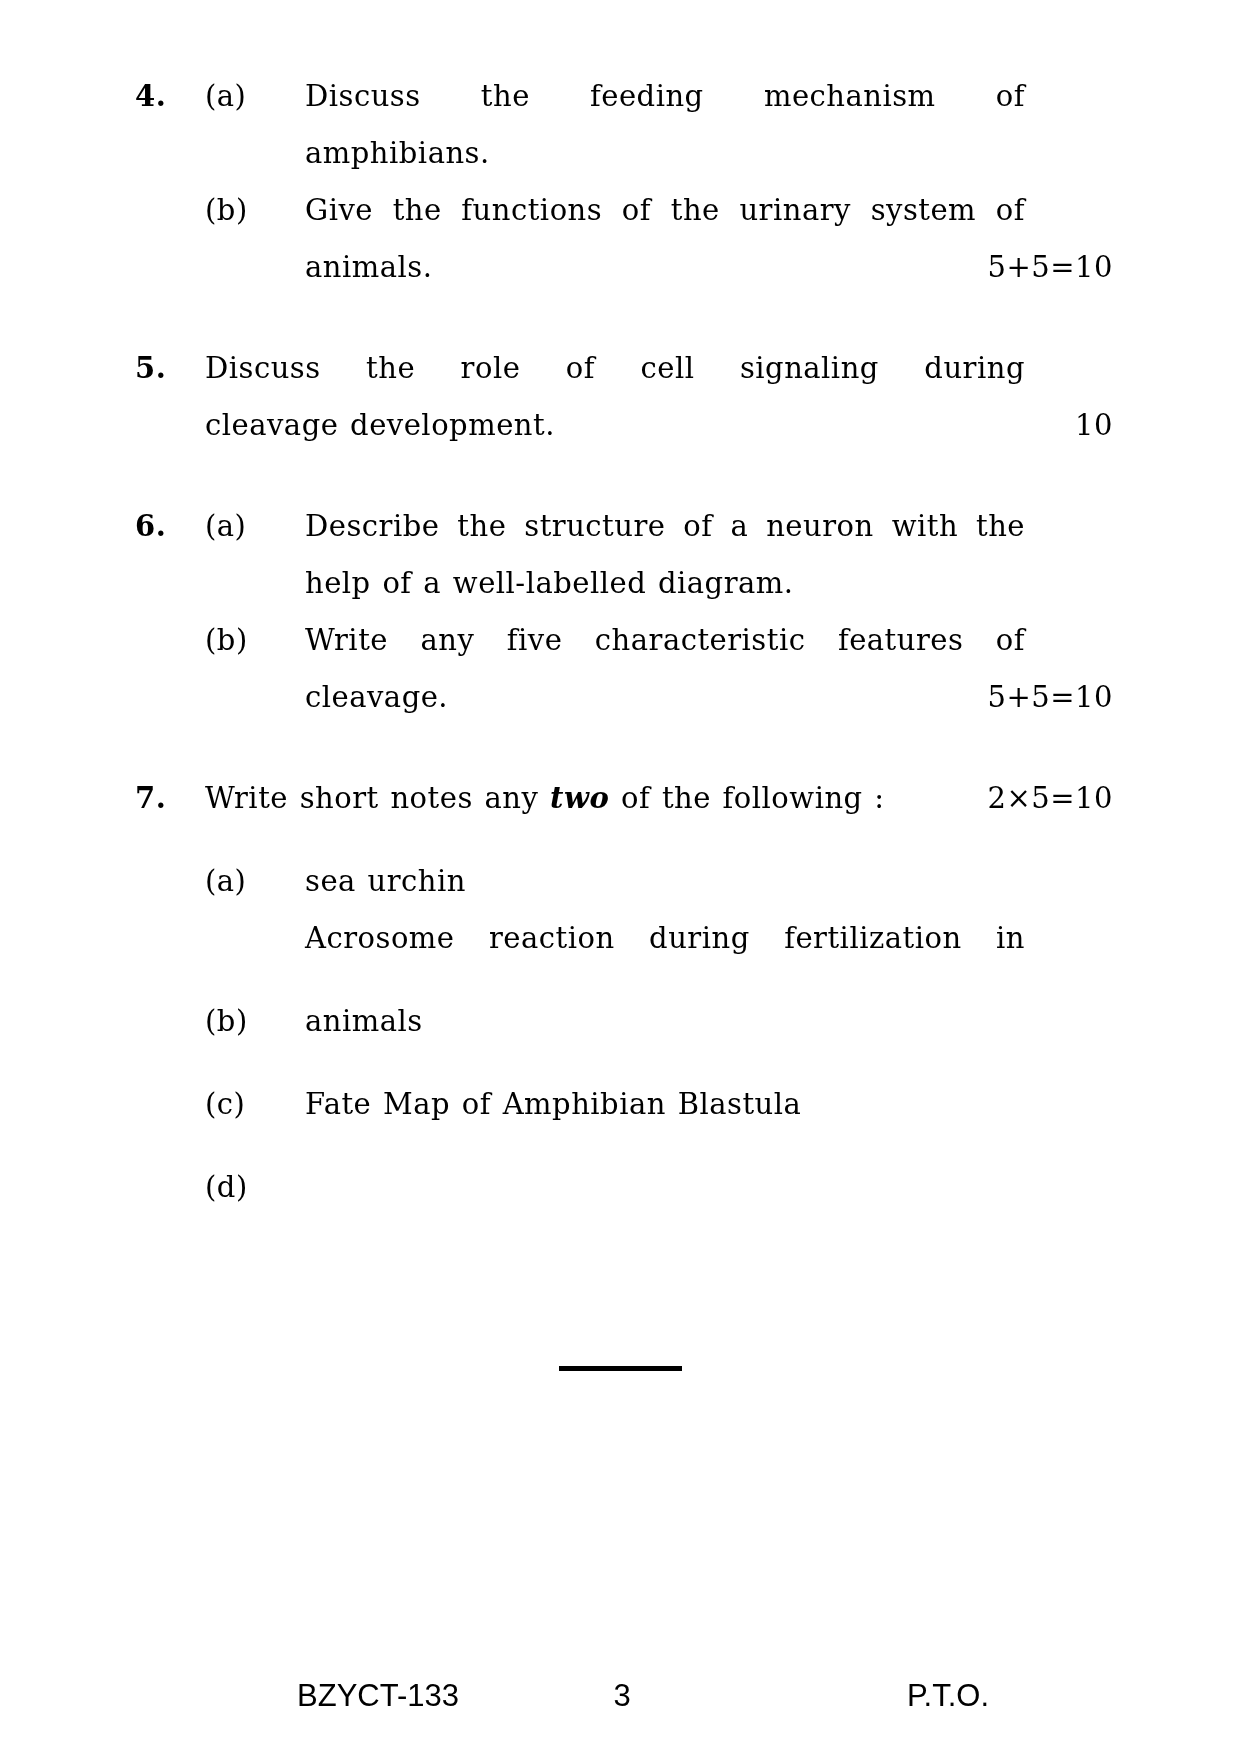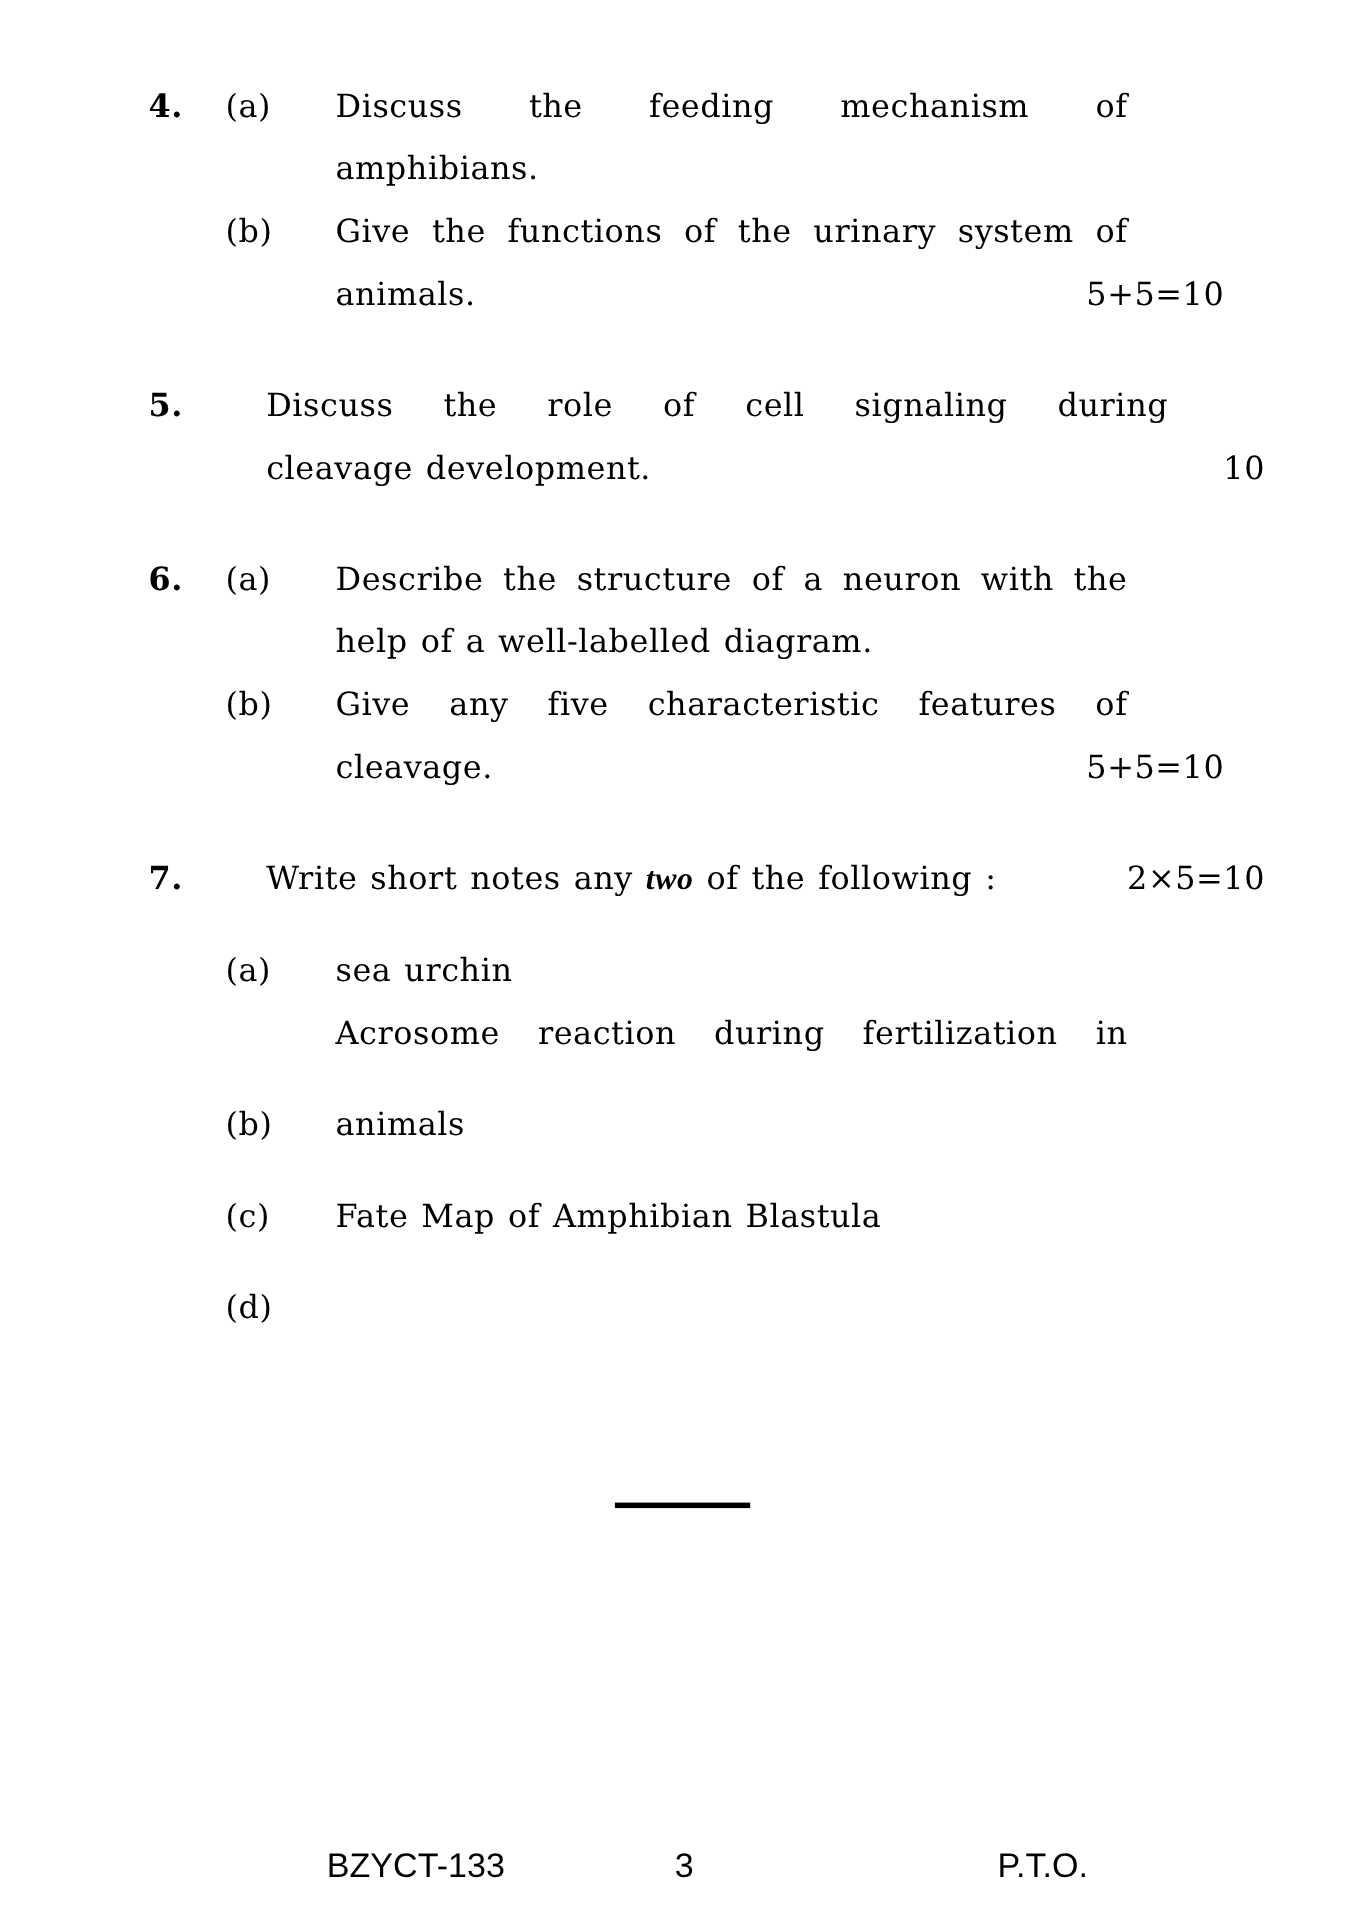--- a/index.html
+++ b/index.html
@@ -31,21 +31,21 @@
     flex: 0 0 auto;
   }
   .col-label {
     width: 100px;
     font-size: 29px;
     line-height: 57px;
     letter-spacing: 0.5px;
     flex: 0 0 auto;
   }
   .col-text { width: 720px; flex: 0 0 auto; }
-  .col-text.wide { width: 820px; margin-left: 37px; }
+  .col-text.wide { width: 820px; }
   .part + .part, .q-head + .part { margin-top: 26px; }
   .line {
     position: relative;
     font-size: 29px;
     line-height: 57px;
     letter-spacing: 0.5px;
     word-spacing: 2px;
     white-space: nowrap;
   }
   .line.jline {
@@ -55,21 +55,21 @@
   }
   .marks {
     position: absolute;
     right: -88px;
     top: 0;
     font-size: 29px;
     line-height: 57px;
     letter-spacing: 0.5px;
     white-space: nowrap;
   }
-  .emph { font-weight: bold; font-style: italic; font-family: Liberation Serif, serif; }
+  .emph { font-weight: bold; font-style: italic; }
   .divider {
     position: absolute;
     top: 1366px;
     left: 559px;
     width: 123px;
     height: 5px;
     background: #000000;
   }
   .footer {
     position: absolute;
@@ -134,21 +134,21 @@
         <span class="col-label">(a)</span>
         <div class="col-text">
           <div class="line jline">Describe the structure of a neuron with the</div>
           <div class="line">help of a well-labelled diagram.</div>
         </div>
       </div>
       <div class="row part">
         <span class="col-num"></span>
         <span class="col-label">(b)</span>
         <div class="col-text">
-          <div class="line jline">Give any five characteristic features of</div>
+          <div class="line jline">Write any five characteristic features of</div>
           <div class="line">
             <span>cleavage.</span>
             <span class="marks">5+5=10</span>
           </div>
         </div>
       </div>
     </section>
 
     <section class="question">
       <div class="row q-head">

